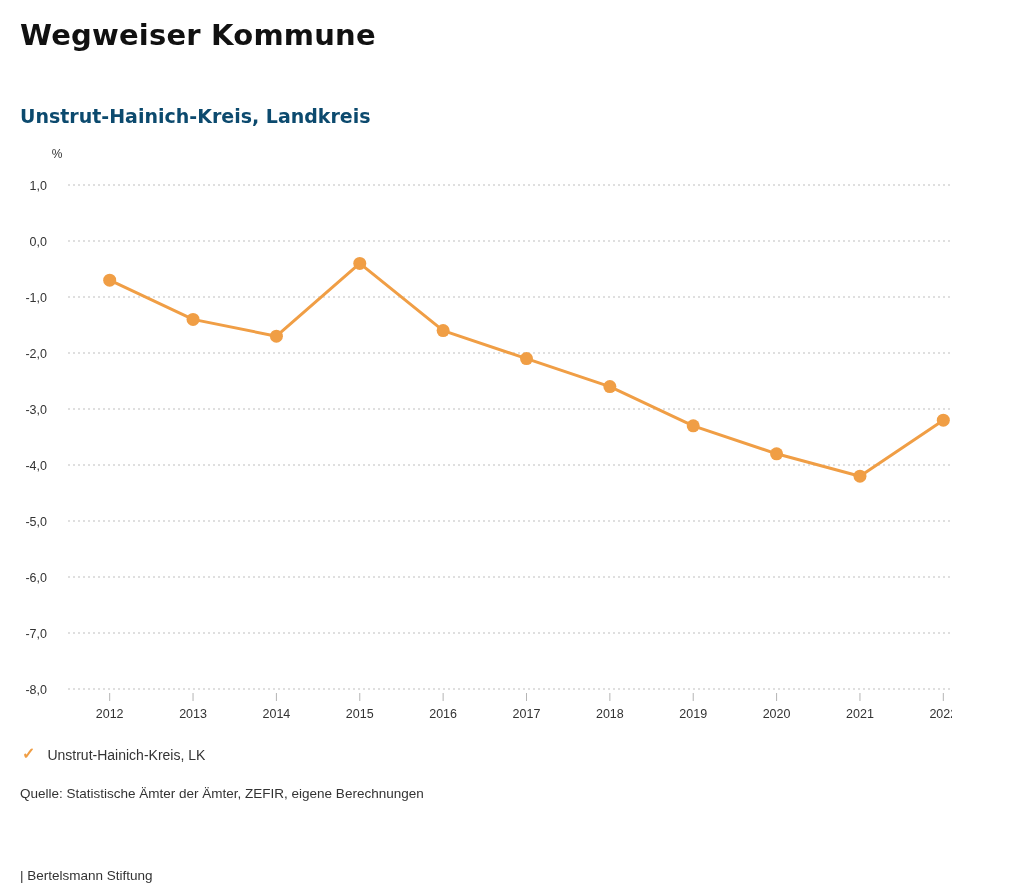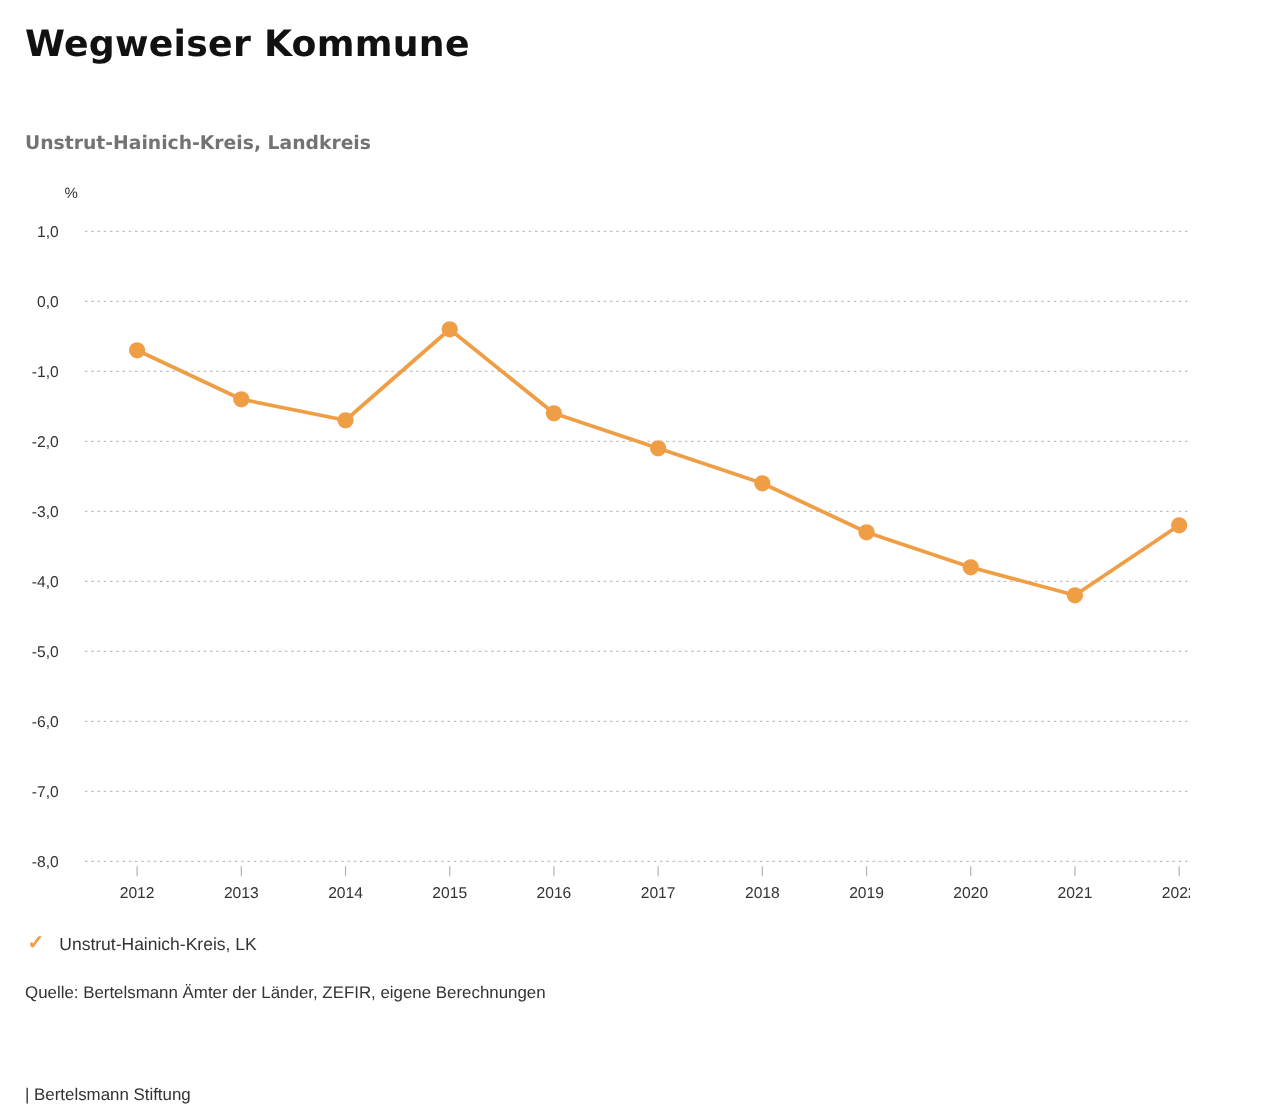--- a/index.html
+++ b/index.html
@@ -12,22 +12,22 @@
     font-family:"DejaVu Sans",sans-serif;font-size:29px;font-weight:bold;
     color:#111;letter-spacing:0.2px;
   }
   .subtitle{
     position:absolute;left:20px;top:66px;margin:0;
     font-family:"DejaVu Sans",sans-serif;font-size:22px;font-weight:normal;
     color:#1a1a1a;
   }
   .region{
     position:absolute;left:20px;top:105px;margin:0;
-    font-family:"DejaVu Sans",sans-serif;font-size:15px;font-weight:bold;
-    color:#737373;
+    font-family:"DejaVu Sans",sans-serif;font-size:19px;font-weight:bold;
+    color:#0c4a6e;
   }
   .chart-wrap{position:absolute;left:0;top:140px;width:1024px;height:596px;}
   .legend{
     position:absolute;left:22px;top:745px;display:flex;align-items:center;
     font-size:14px;color:#333;
   }
   .legend .check{
     color:#F09E45;font-size:16px;font-weight:bold;margin-right:12px;
     transform:translateY(-1px);display:inline-block;
   }
@@ -103,16 +103,16 @@
         <circle cx="859.9545454545454" cy="336.2" r="6.5" fill="#F09E45"></circle>
         <circle cx="943.3181818181818" cy="280.20000000000005" r="6.5" fill="#F09E45"></circle>
       </svg>
   </div>
 
   <div class="legend">
     <span class="check">✓</span>
     <span>Unstrut-Hainich-Kreis, LK</span>
   </div>
 
-  <div class="footer-line footer-source">Quelle: Bertelsmann Ämter der Länder, ZEFIR, eigene Berechnungen</div>
+  <div class="footer-line footer-source">Quelle: Statistische Ämter der Ämter, ZEFIR, eigene Berechnungen</div>
   <div class="footer-line footer-attrib">| Bertelsmann Stiftung</div>
 
 </div>
 
 </body></html>

